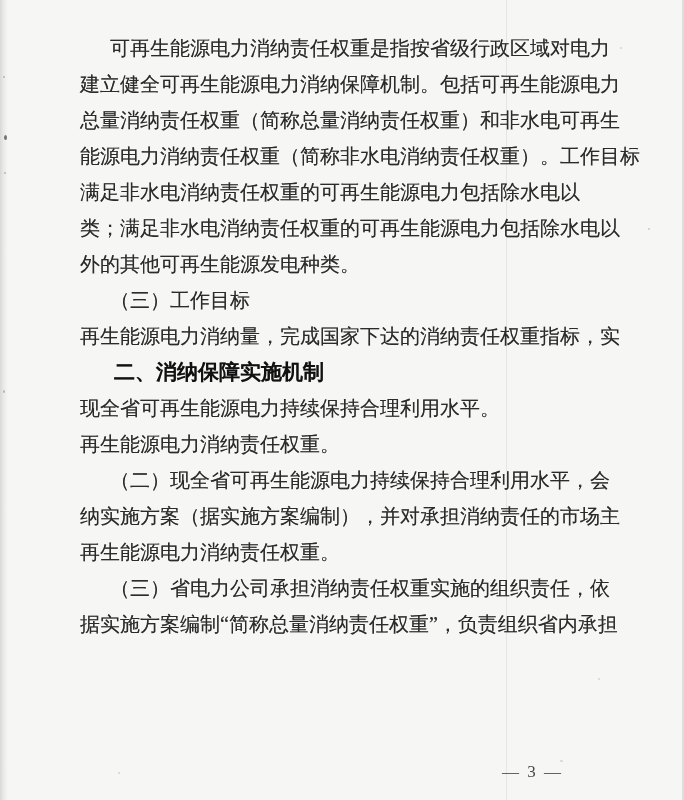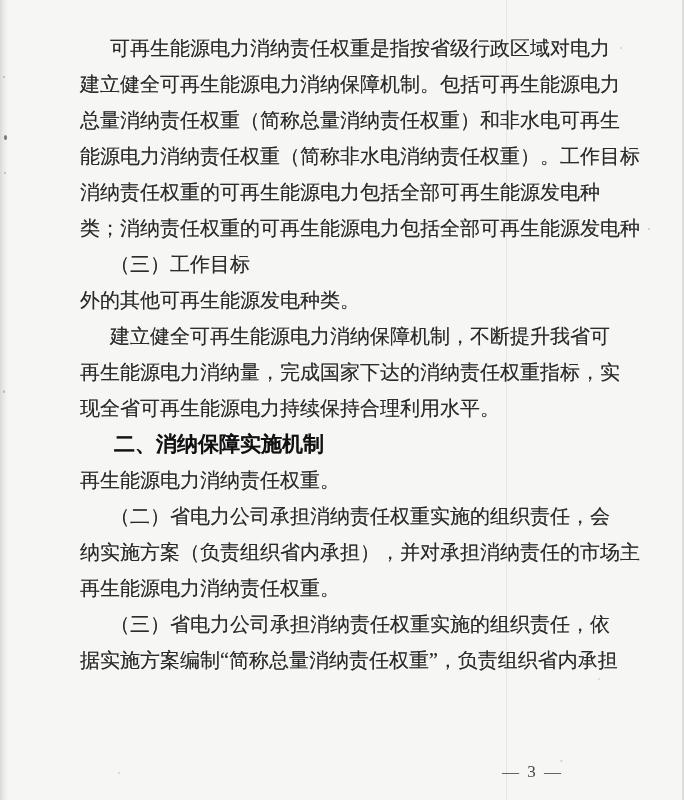--- a/index.html
+++ b/index.html
@@ -94,31 +94,30 @@
   <div class="speck sp7"></div>
   <div class="speck sp8"></div>
   <div class="speck sp9"></div>
   <div class="speck sp10"></div>
 
   <div class="text-block">
     <div class="line indent">可再生能源电力消纳责任权重是指按省级行政区域对电力</div>
     <div class="line">建立健全可再生能源电力消纳保障机制。包括可再生能源电力</div>
     <div class="line">总量消纳责任权重（简称总量消纳责任权重）和非水电可再生</div>
     <div class="line">能源电力消纳责任权重（简称非水电消纳责任权重）。工作目标</div>
-    <div class="line">消纳责任权重的可再生能源电力包括全部可再生能源发电种</div>
-    <div class="line">类；消纳责任权重的可再生能源电力包括全部可再生能源发电种</div>
+    <div class="line">满足非水电消纳责任权重的可再生能源电力包括除水电以</div>
+    <div class="line">类；满足非水电消纳责任权重的可再生能源电力包括除水电以</div>
+    <div class="line">外的其他可再生能源发电种类。</div>
     <div class="line indent">（三）工作目标</div>
-    <div class="line">外的其他可再生能源发电种类。</div>
-    <div class="line indent">建立健全可再生能源电力消纳保障机制，不断提升我省可</div>
     <div class="line">再生能源电力消纳量，完成国家下达的消纳责任权重指标，实</div>
+    <div class="line heading">二、消纳保障实施机制</div>
     <div class="line">现全省可再生能源电力持续保持合理利用水平。</div>
-    <div class="line heading">二、消纳保障实施机制</div>
     <div class="line">再生能源电力消纳责任权重。</div>
-    <div class="line indent">（二）省电力公司承担消纳责任权重实施的组织责任，会</div>
-    <div class="line">纳实施方案（负责组织省内承担），并对承担消纳责任的市场主</div>
+    <div class="line indent">（二）现全省可再生能源电力持续保持合理利用水平，会</div>
+    <div class="line">纳实施方案（据实施方案编制），并对承担消纳责任的市场主</div>
     <div class="line">再生能源电力消纳责任权重。</div>
     <div class="line indent">（三）省电力公司承担消纳责任权重实施的组织责任，依</div>
     <div class="line">据实施方案编制“简称总量消纳责任权重”，负责组织省内承担</div>
   </div>
 
   <div class="footer">— 3 —</div>
 
 </div>
 
 </body></html>

